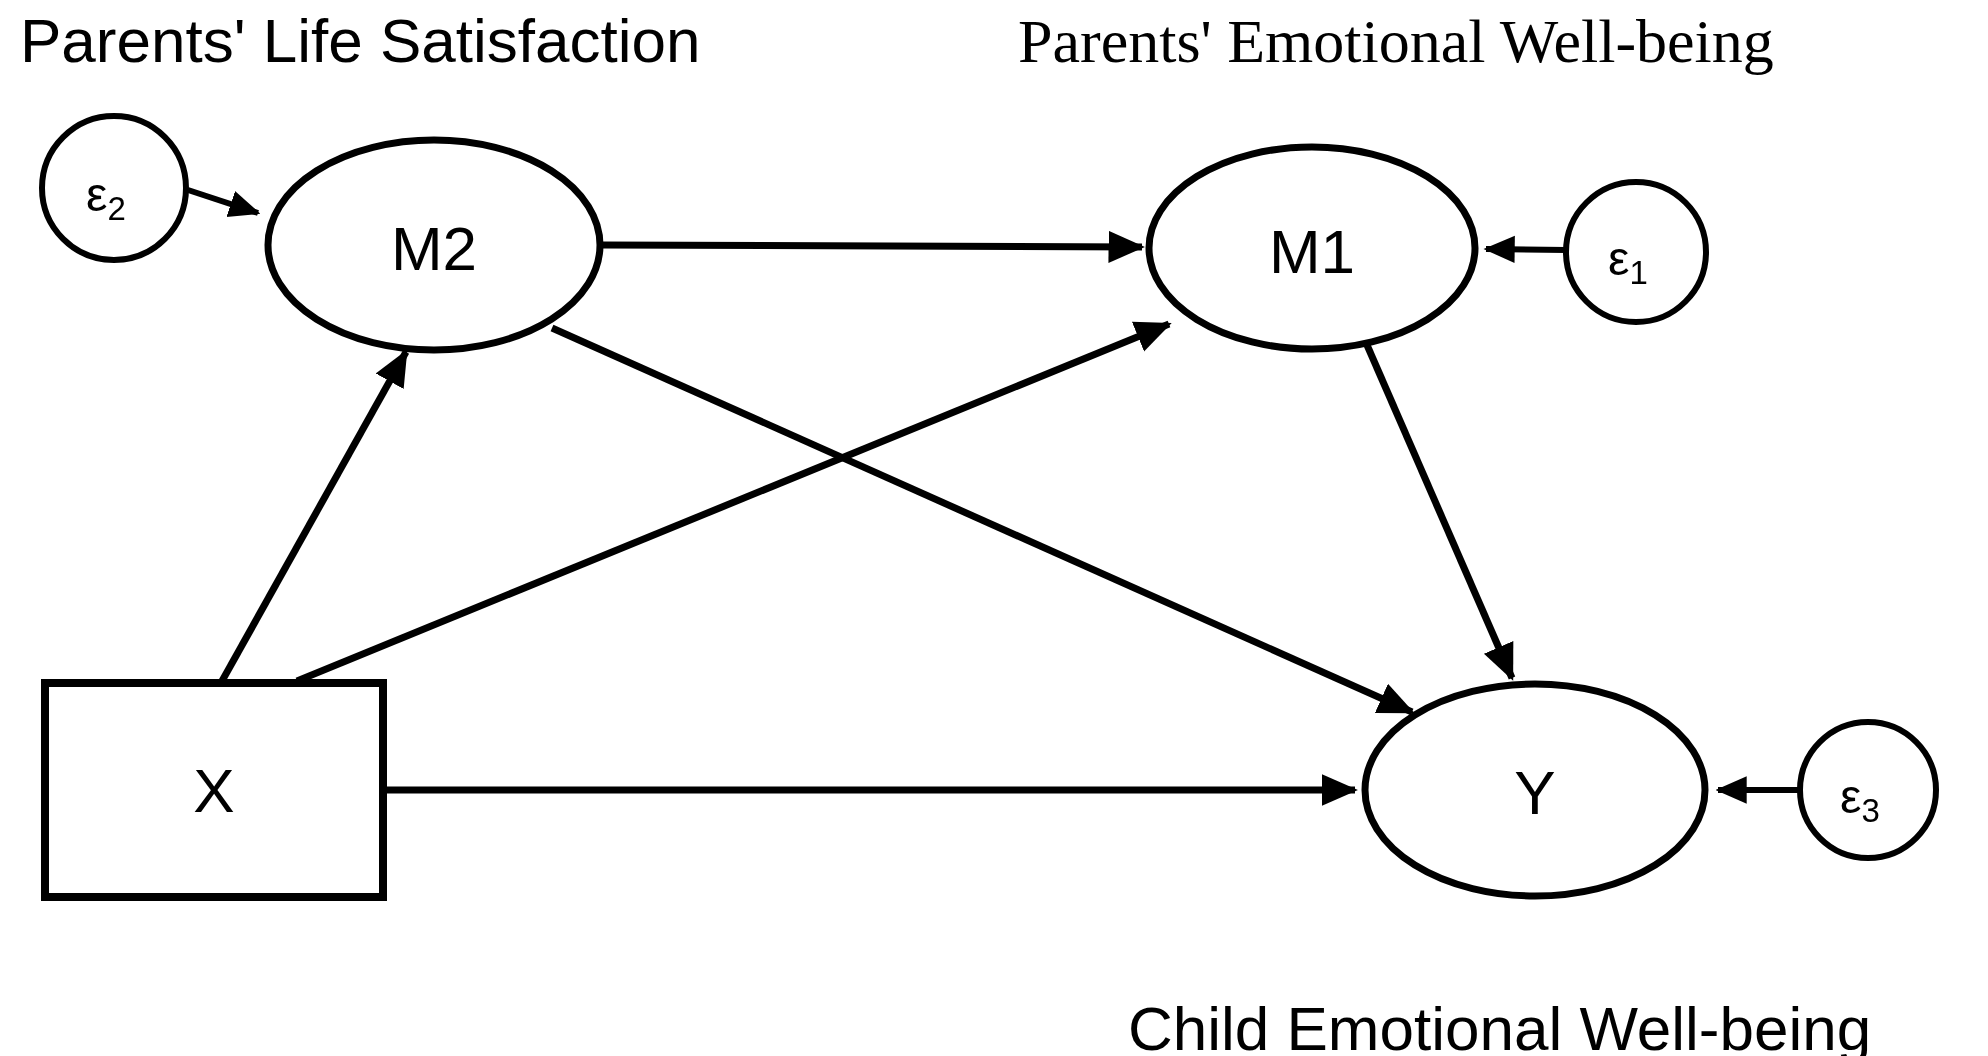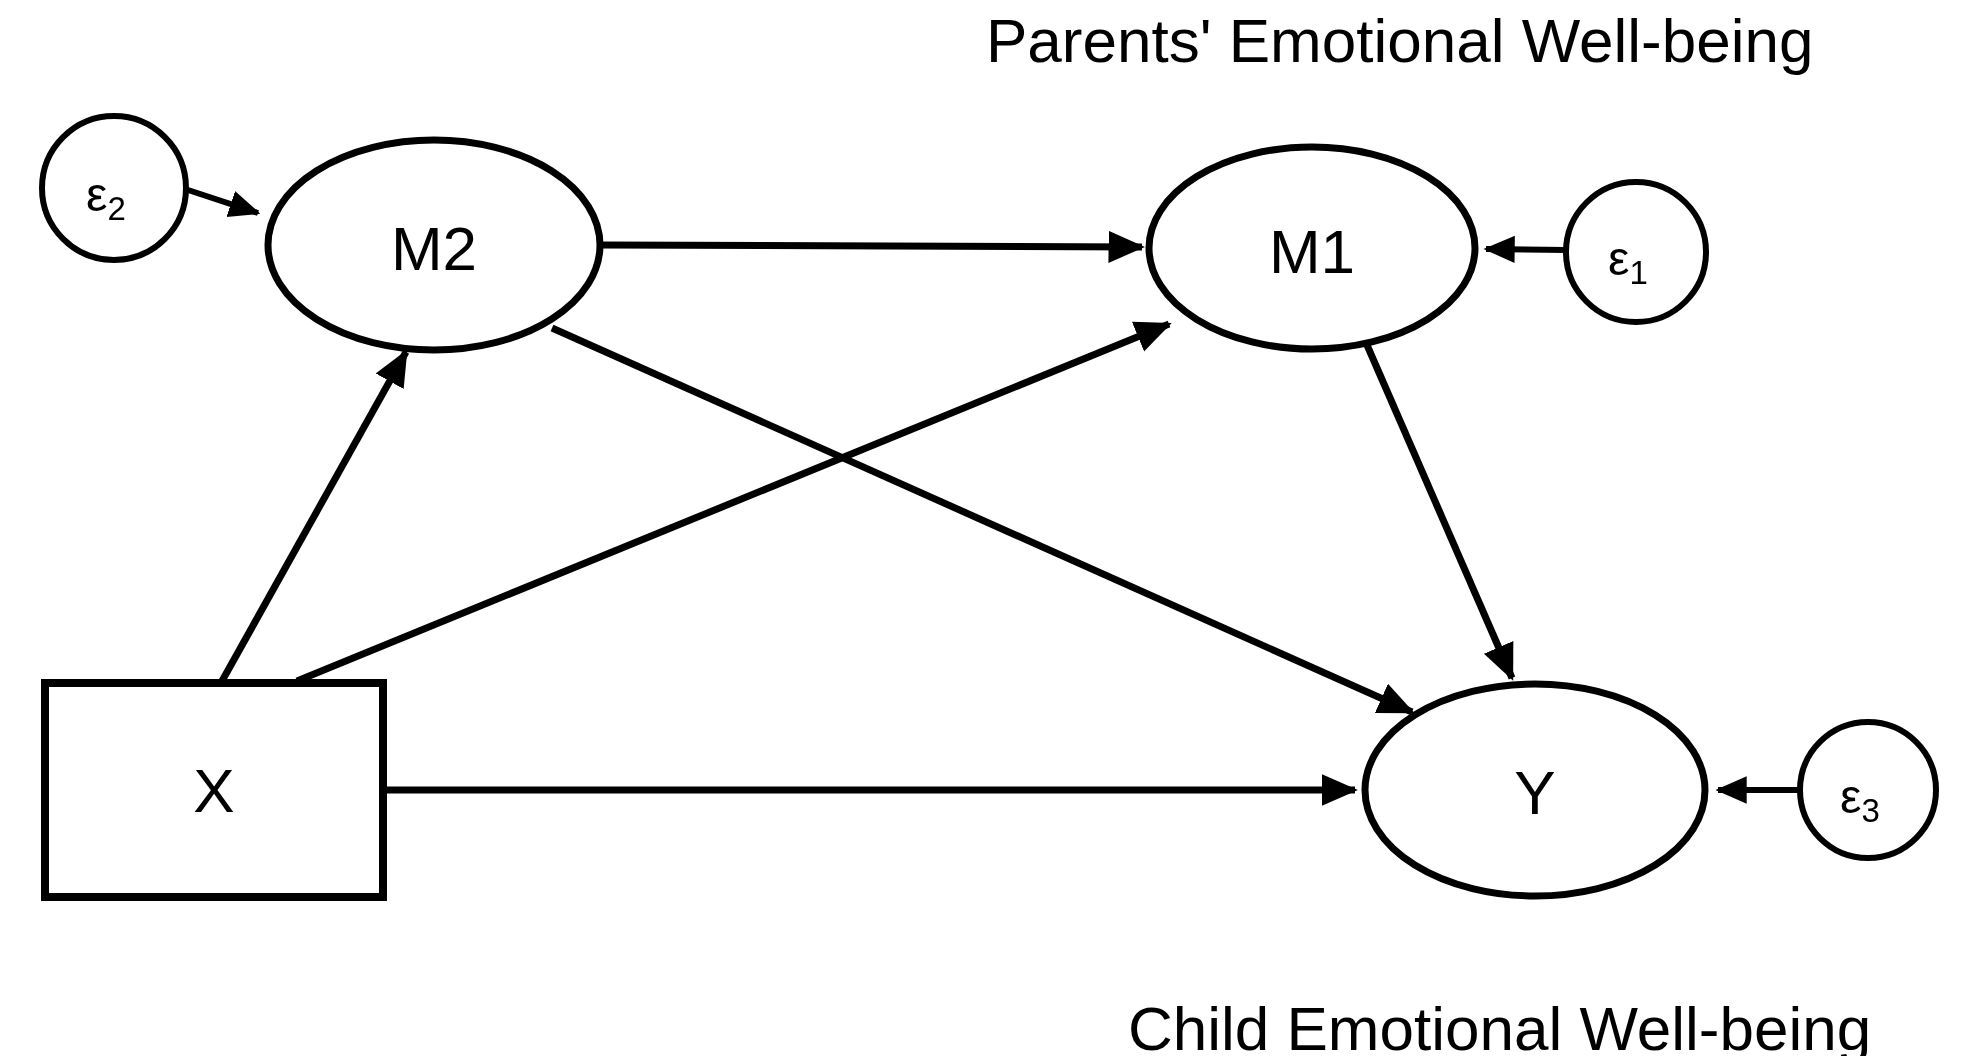--- a/index.html
+++ b/index.html
@@ -65,29 +65,30 @@
   }
   .caption-text {
     position: absolute;
     font-family: "Liberation Sans", sans-serif;
     font-size: 62px;
     line-height: 1;
     color: #000000;
     white-space: nowrap;
   }
   #caption-m2 { left: 20px;  top: 10px; }
-  #caption-m1 { left: 986px; top: 10px; }
+  #caption-m1 { left: 1018px; top: 10px; font-family: Liberation Serif, serif; }
   #caption-x  { left: 20px;  top: 955px; }
   #caption-y  { left: 1128px; top: 955px; margin-top: 43px; }
 </style>
 </head>
 <body>
 
 <div id="stage">
 
+  <div class="caption-text" id="caption-m2">Parents' Life Satisfaction</div>
 
   <div class="caption-text" id="caption-m1">Parents' Emotional Well-being</div>
 
 
   <div class="caption-text" id="caption-y">Child Emotional Well-being</div>
 
   <svg id="diagram-svg" viewBox="0 0 1988 1056">
     <defs>
       <marker id="arrowhead" viewBox="0 0 10 10" refX="9.2" refY="5" markerWidth="5.2" markerHeight="5.2" orient="auto-start-reverse" markerUnits="strokeWidth">
         <path d="M 0 0.6 L 10 5 L 0 9.4 z" fill="#000000"></path>

